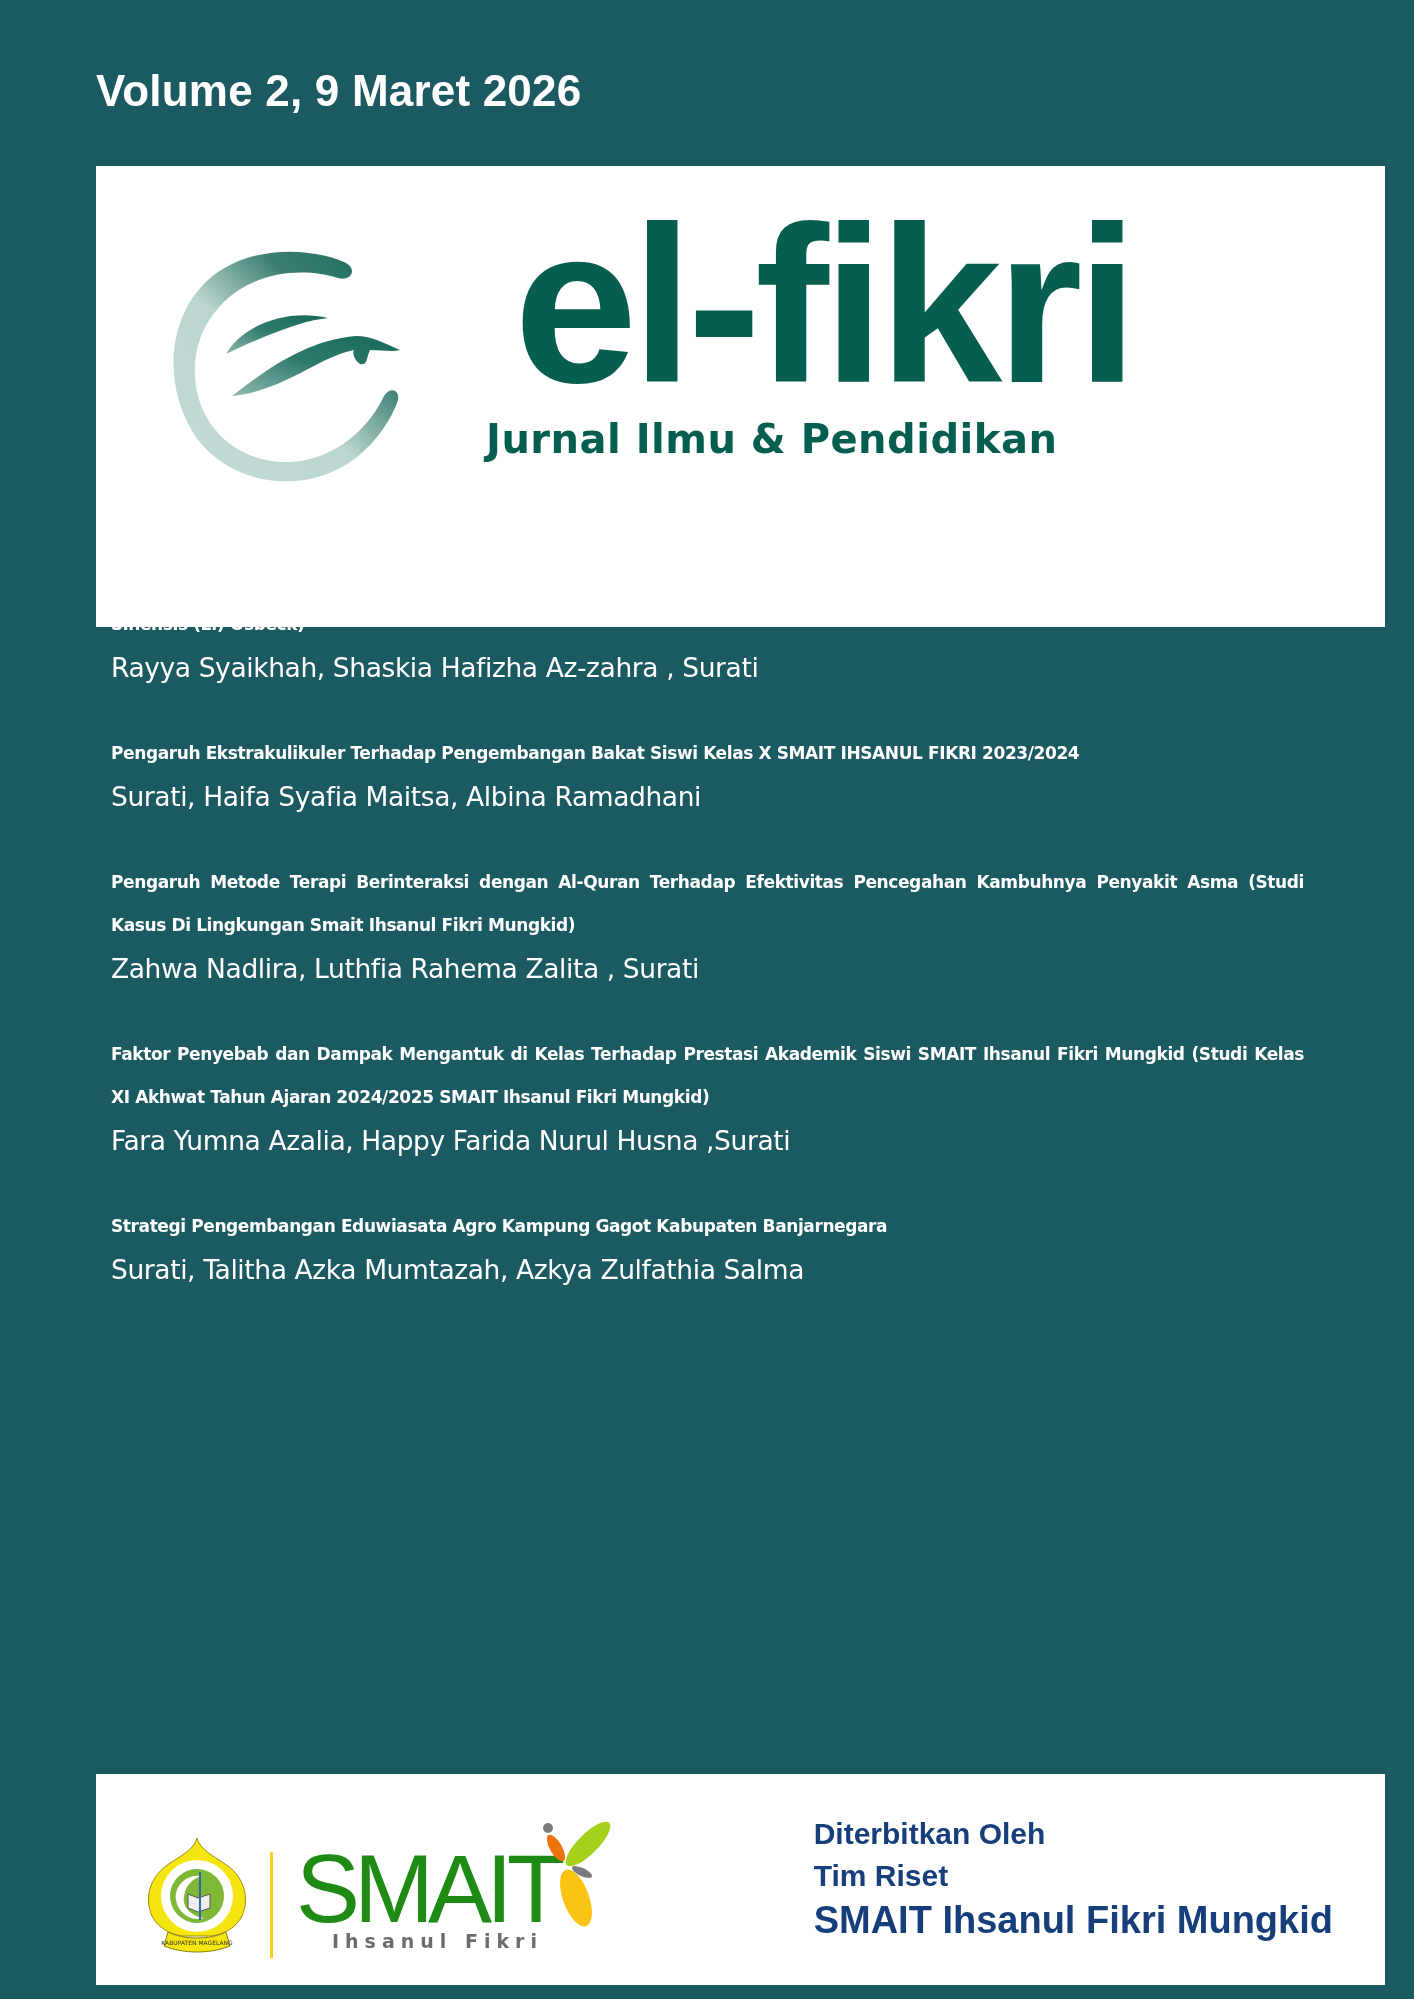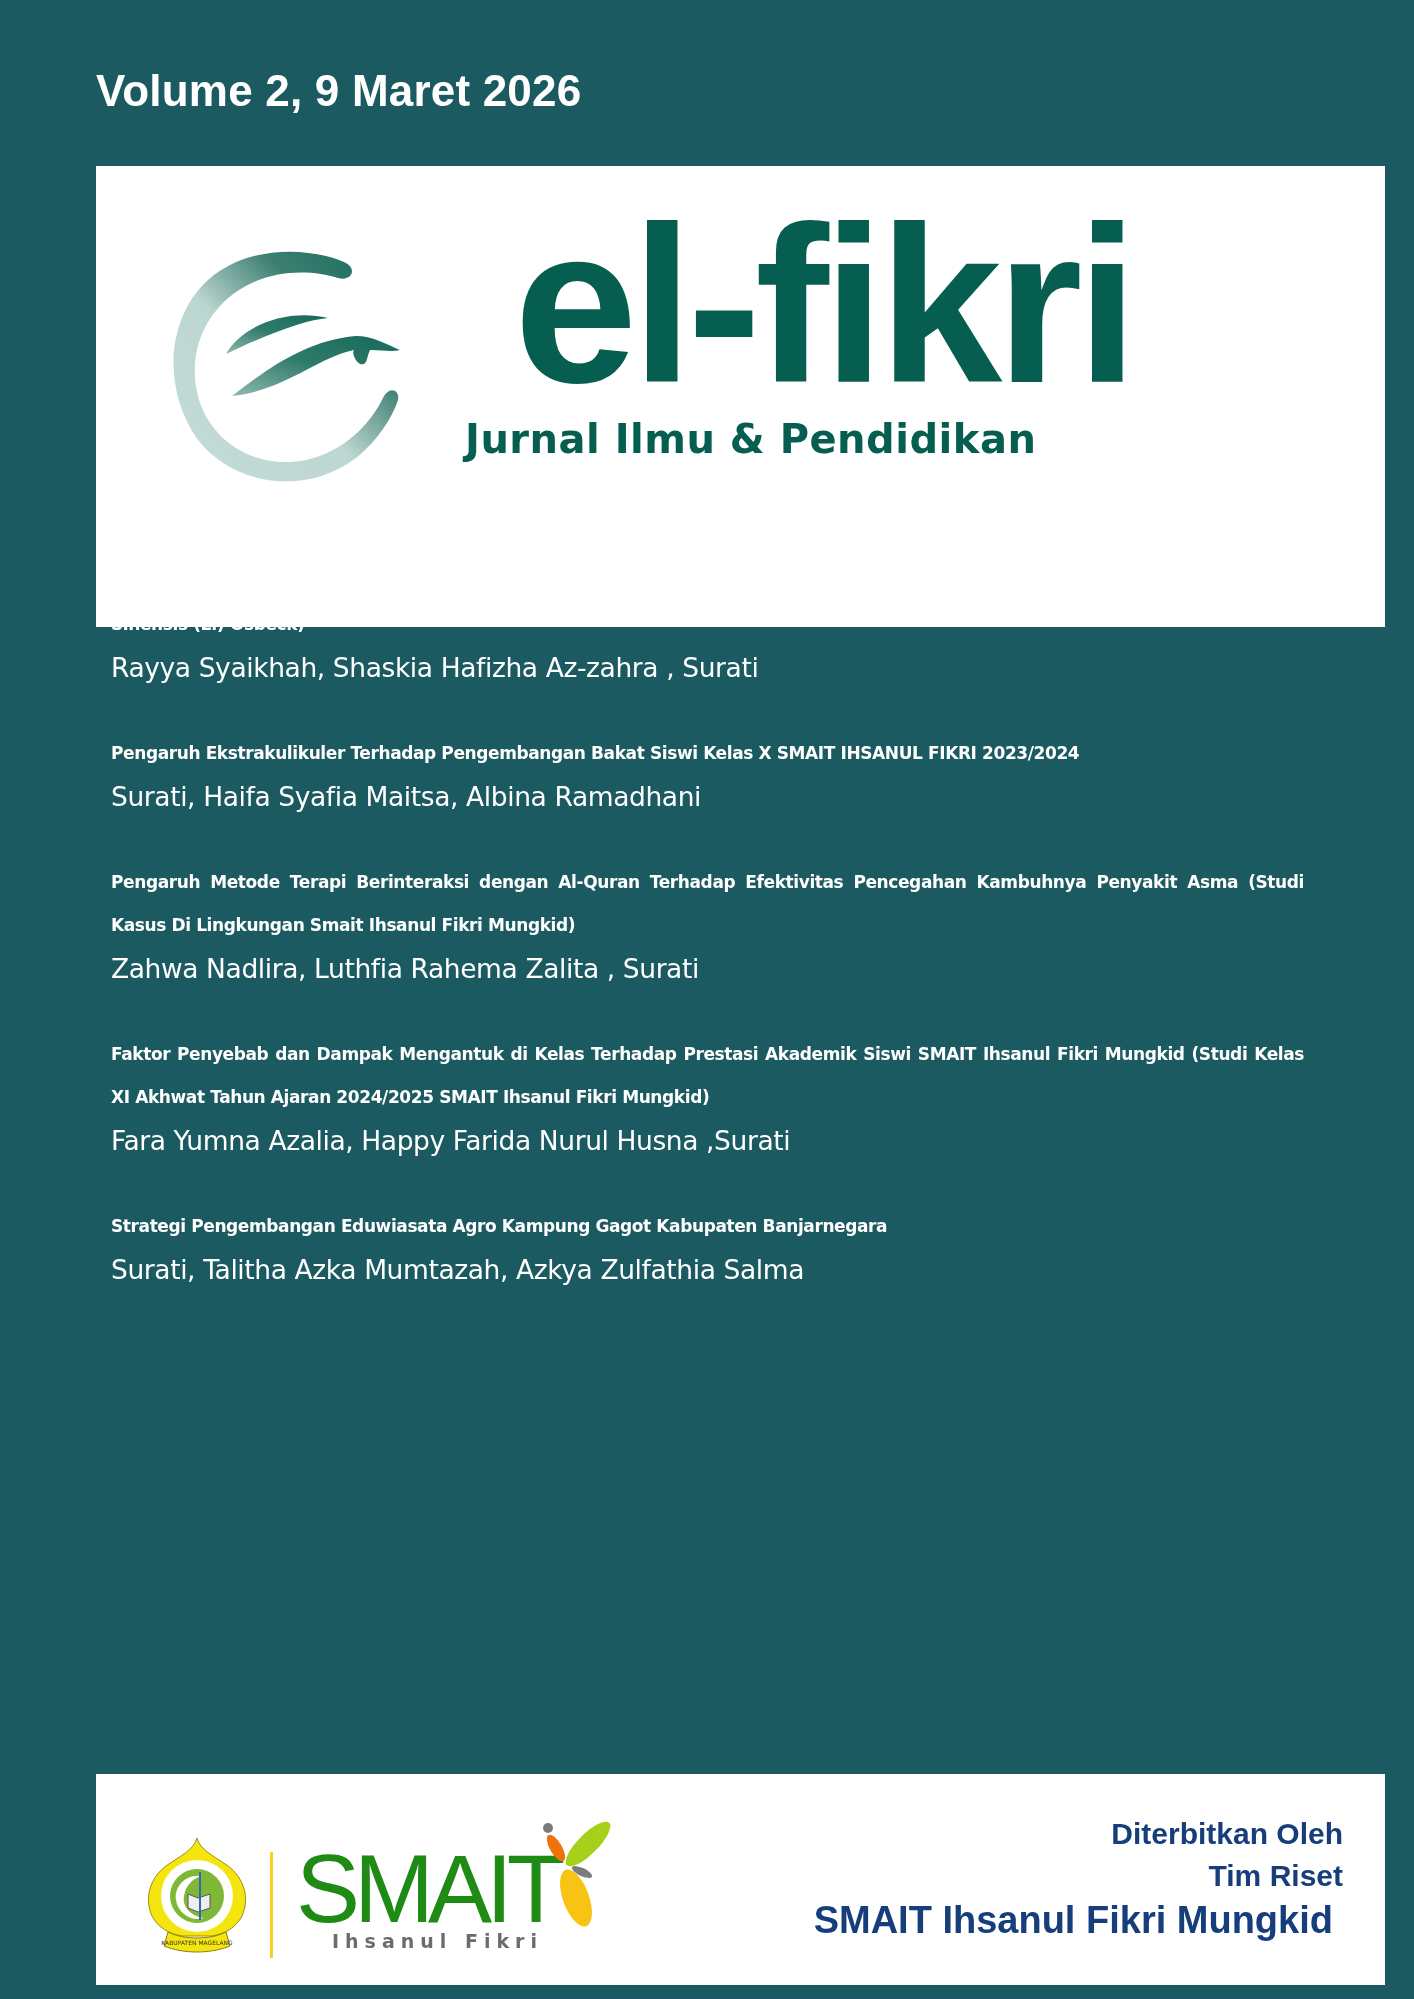--- a/index.html
+++ b/index.html
@@ -18,21 +18,21 @@
     position: absolute; left: 96px; top: 166px;
     width: 1289px; height: 461px; background: #ffffff;
   }
   .masthead .emblem { position: absolute; left: 60px; top: 74px; }
   .masthead .wordmark {
     position: absolute; left: 418px; top: 28px;
     color: #065e50; font-family: "Liberation Sans", sans-serif;
     font-size: 222px; font-weight: 700; letter-spacing: -6px; line-height: 1;
   }
   .masthead .subtitle {
-    position: absolute; left: 369px; top: 250px;
+    position: absolute; left: 390px; top: 250px;
     color: #065e50; font-family: "DejaVu Sans", sans-serif;
     font-size: 40px; font-weight: 700; letter-spacing: 0.5px;
   }
   .articles {
     position: absolute; left: 111px; top: 560px; width: 1193px;
     color: #ffffff;
   }
   .article { margin-bottom: 43px; }
   .article .title {
     font-family: "DejaVu Sans", sans-serif; font-weight: 700;
@@ -47,21 +47,21 @@
     position: absolute; left: 96px; top: 1774px;
     width: 1289px; height: 211px; background: #ffffff;
   }
   .footer .school-emblem { position: absolute; left: 48px; top: 62px; }
   .footer .divider {
     position: absolute; left: 174px; top: 78px; width: 3px; height: 106px;
     background: #f5d21e;
   }
   .footer .smait-logo { position: absolute; left: 200px; top: 40px; }
   .footer .publisher {
-    position: absolute; right: 42px; top: 40px; text-align: right;
+    position: absolute; right: 42px; top: 40px; 
     color: #163e7a; font-family: "Liberation Sans", sans-serif;
   }
   .publisher .label { font-size: 30px; font-weight: 600; line-height: 40px; }
   .publisher .team { font-size: 30px; font-weight: 700; line-height: 44px; }
   .publisher .org { font-size: 38px; font-weight: 700; line-height: 44px; margin-right: 10px; }
 </style>
 </head>
 <body>
 
 <div class="volume">Volume 2, 9 Maret 2026</div>

